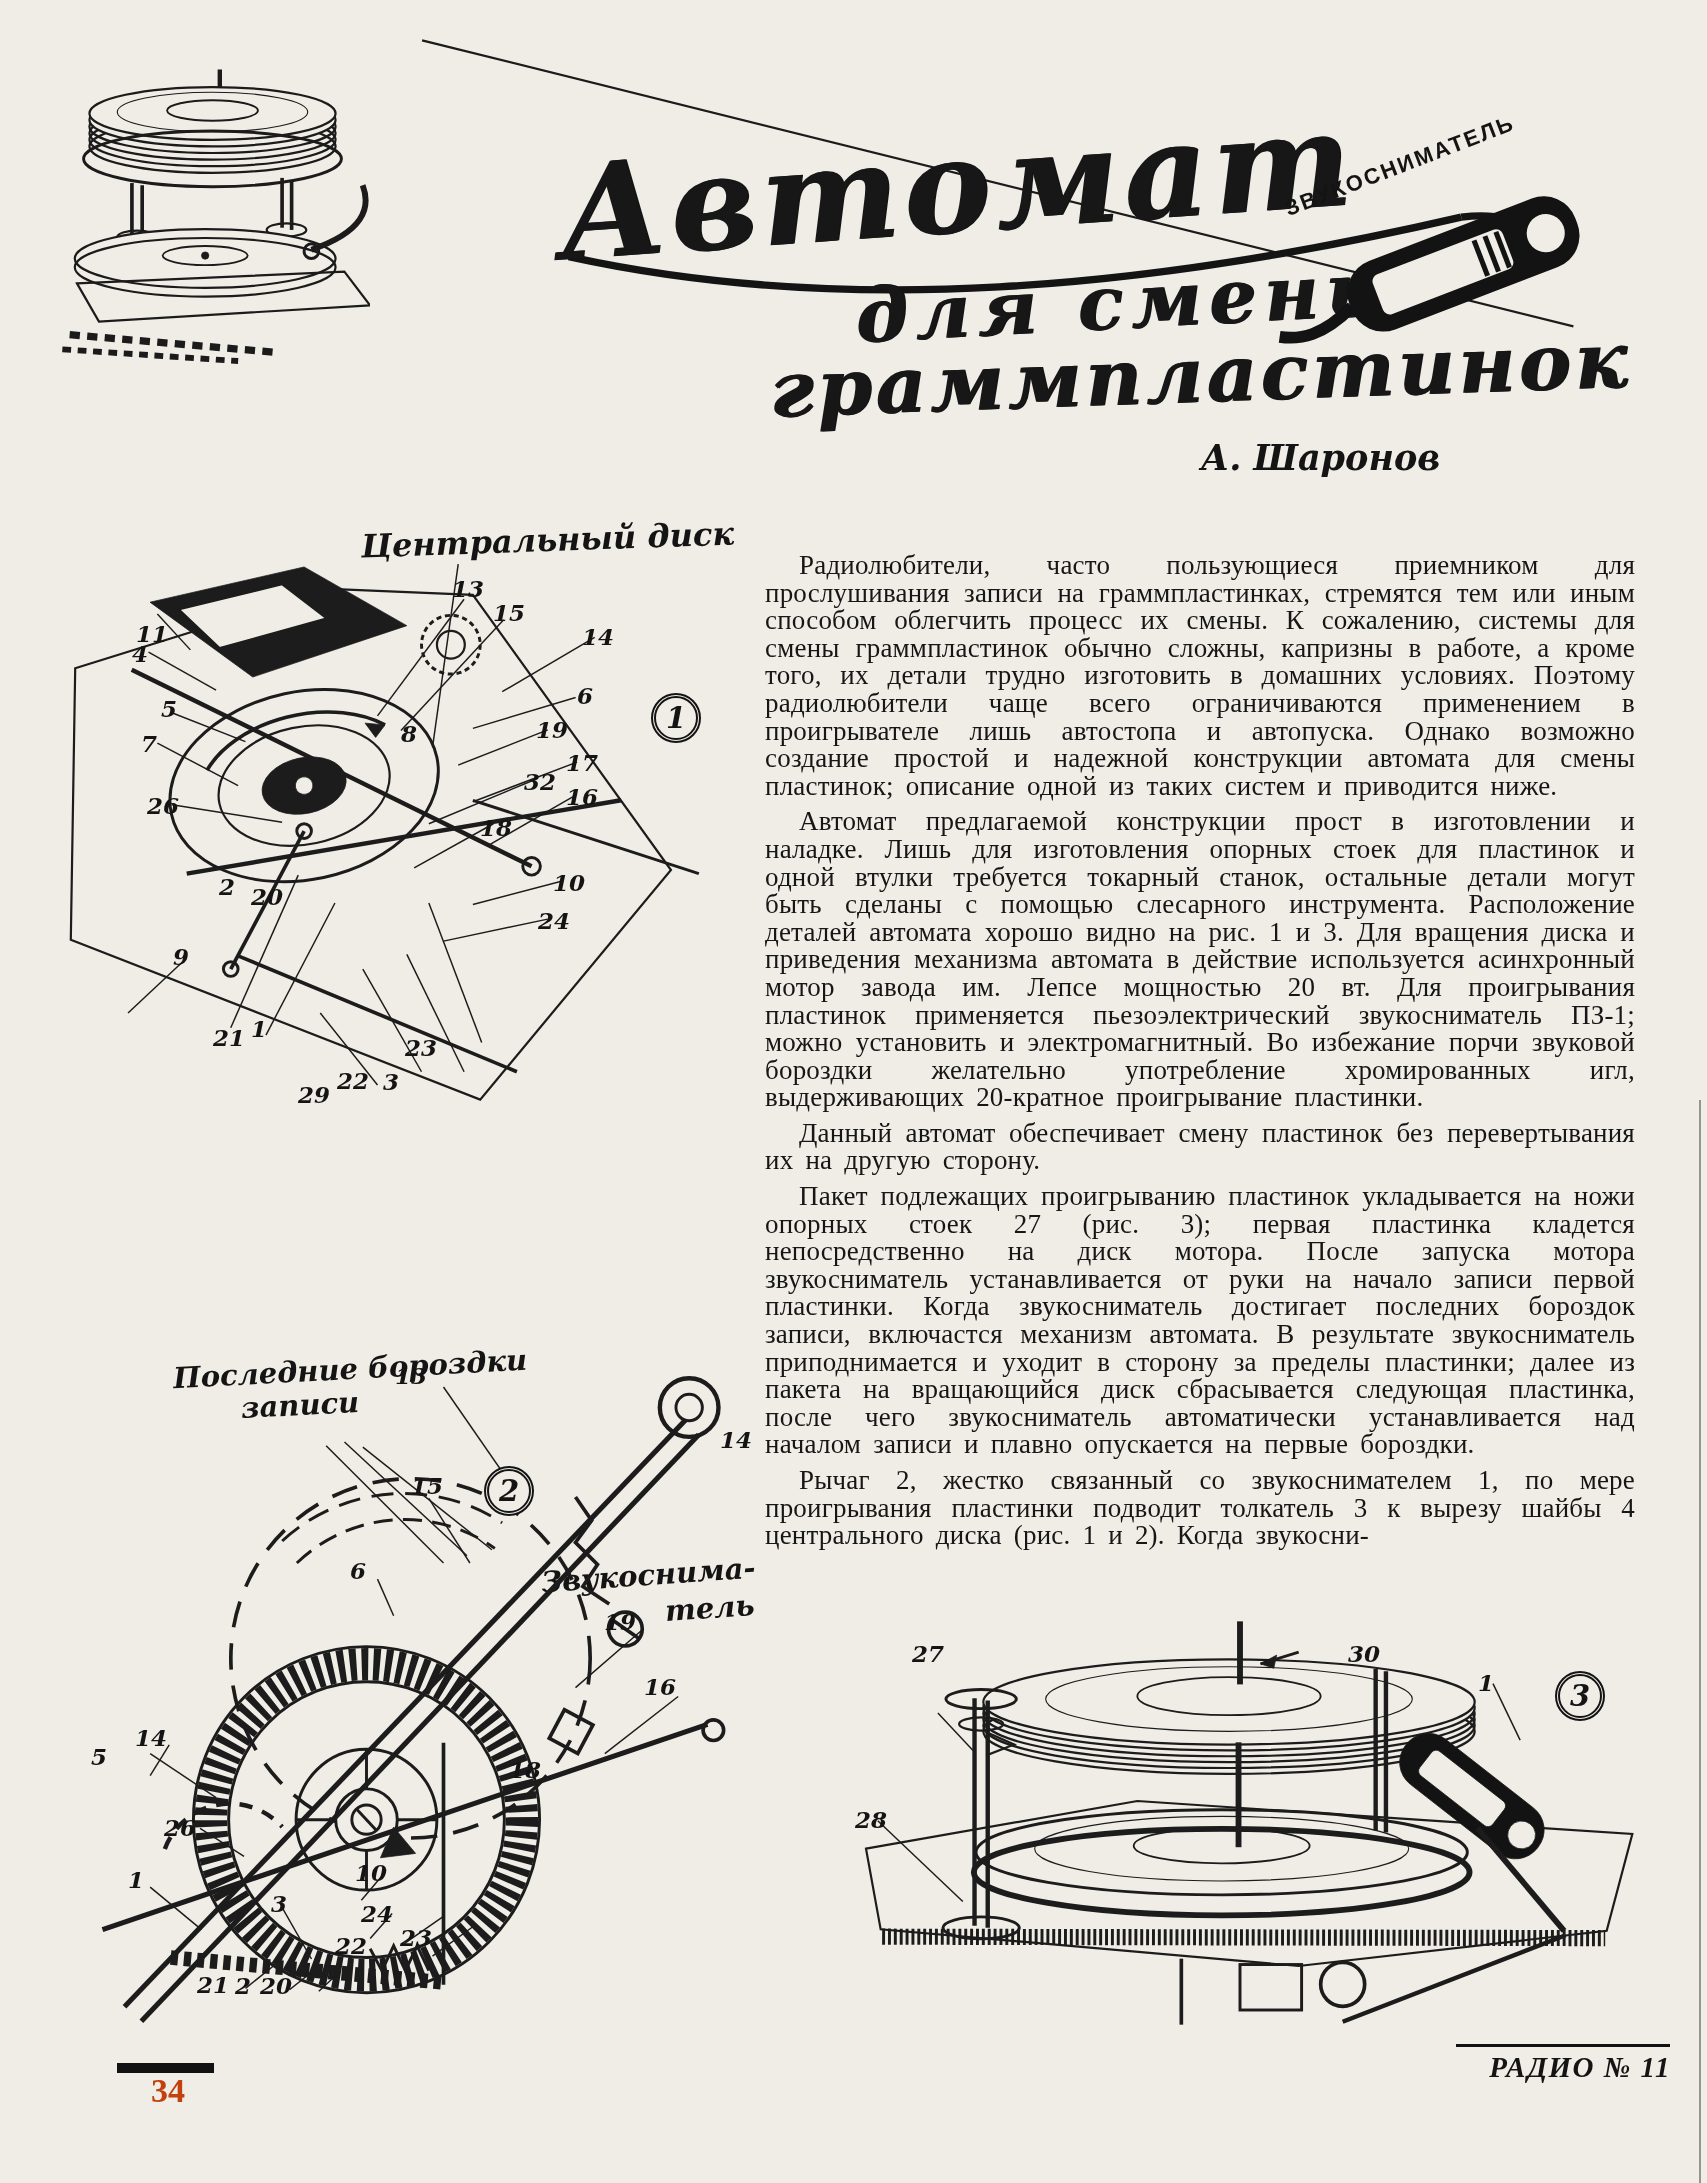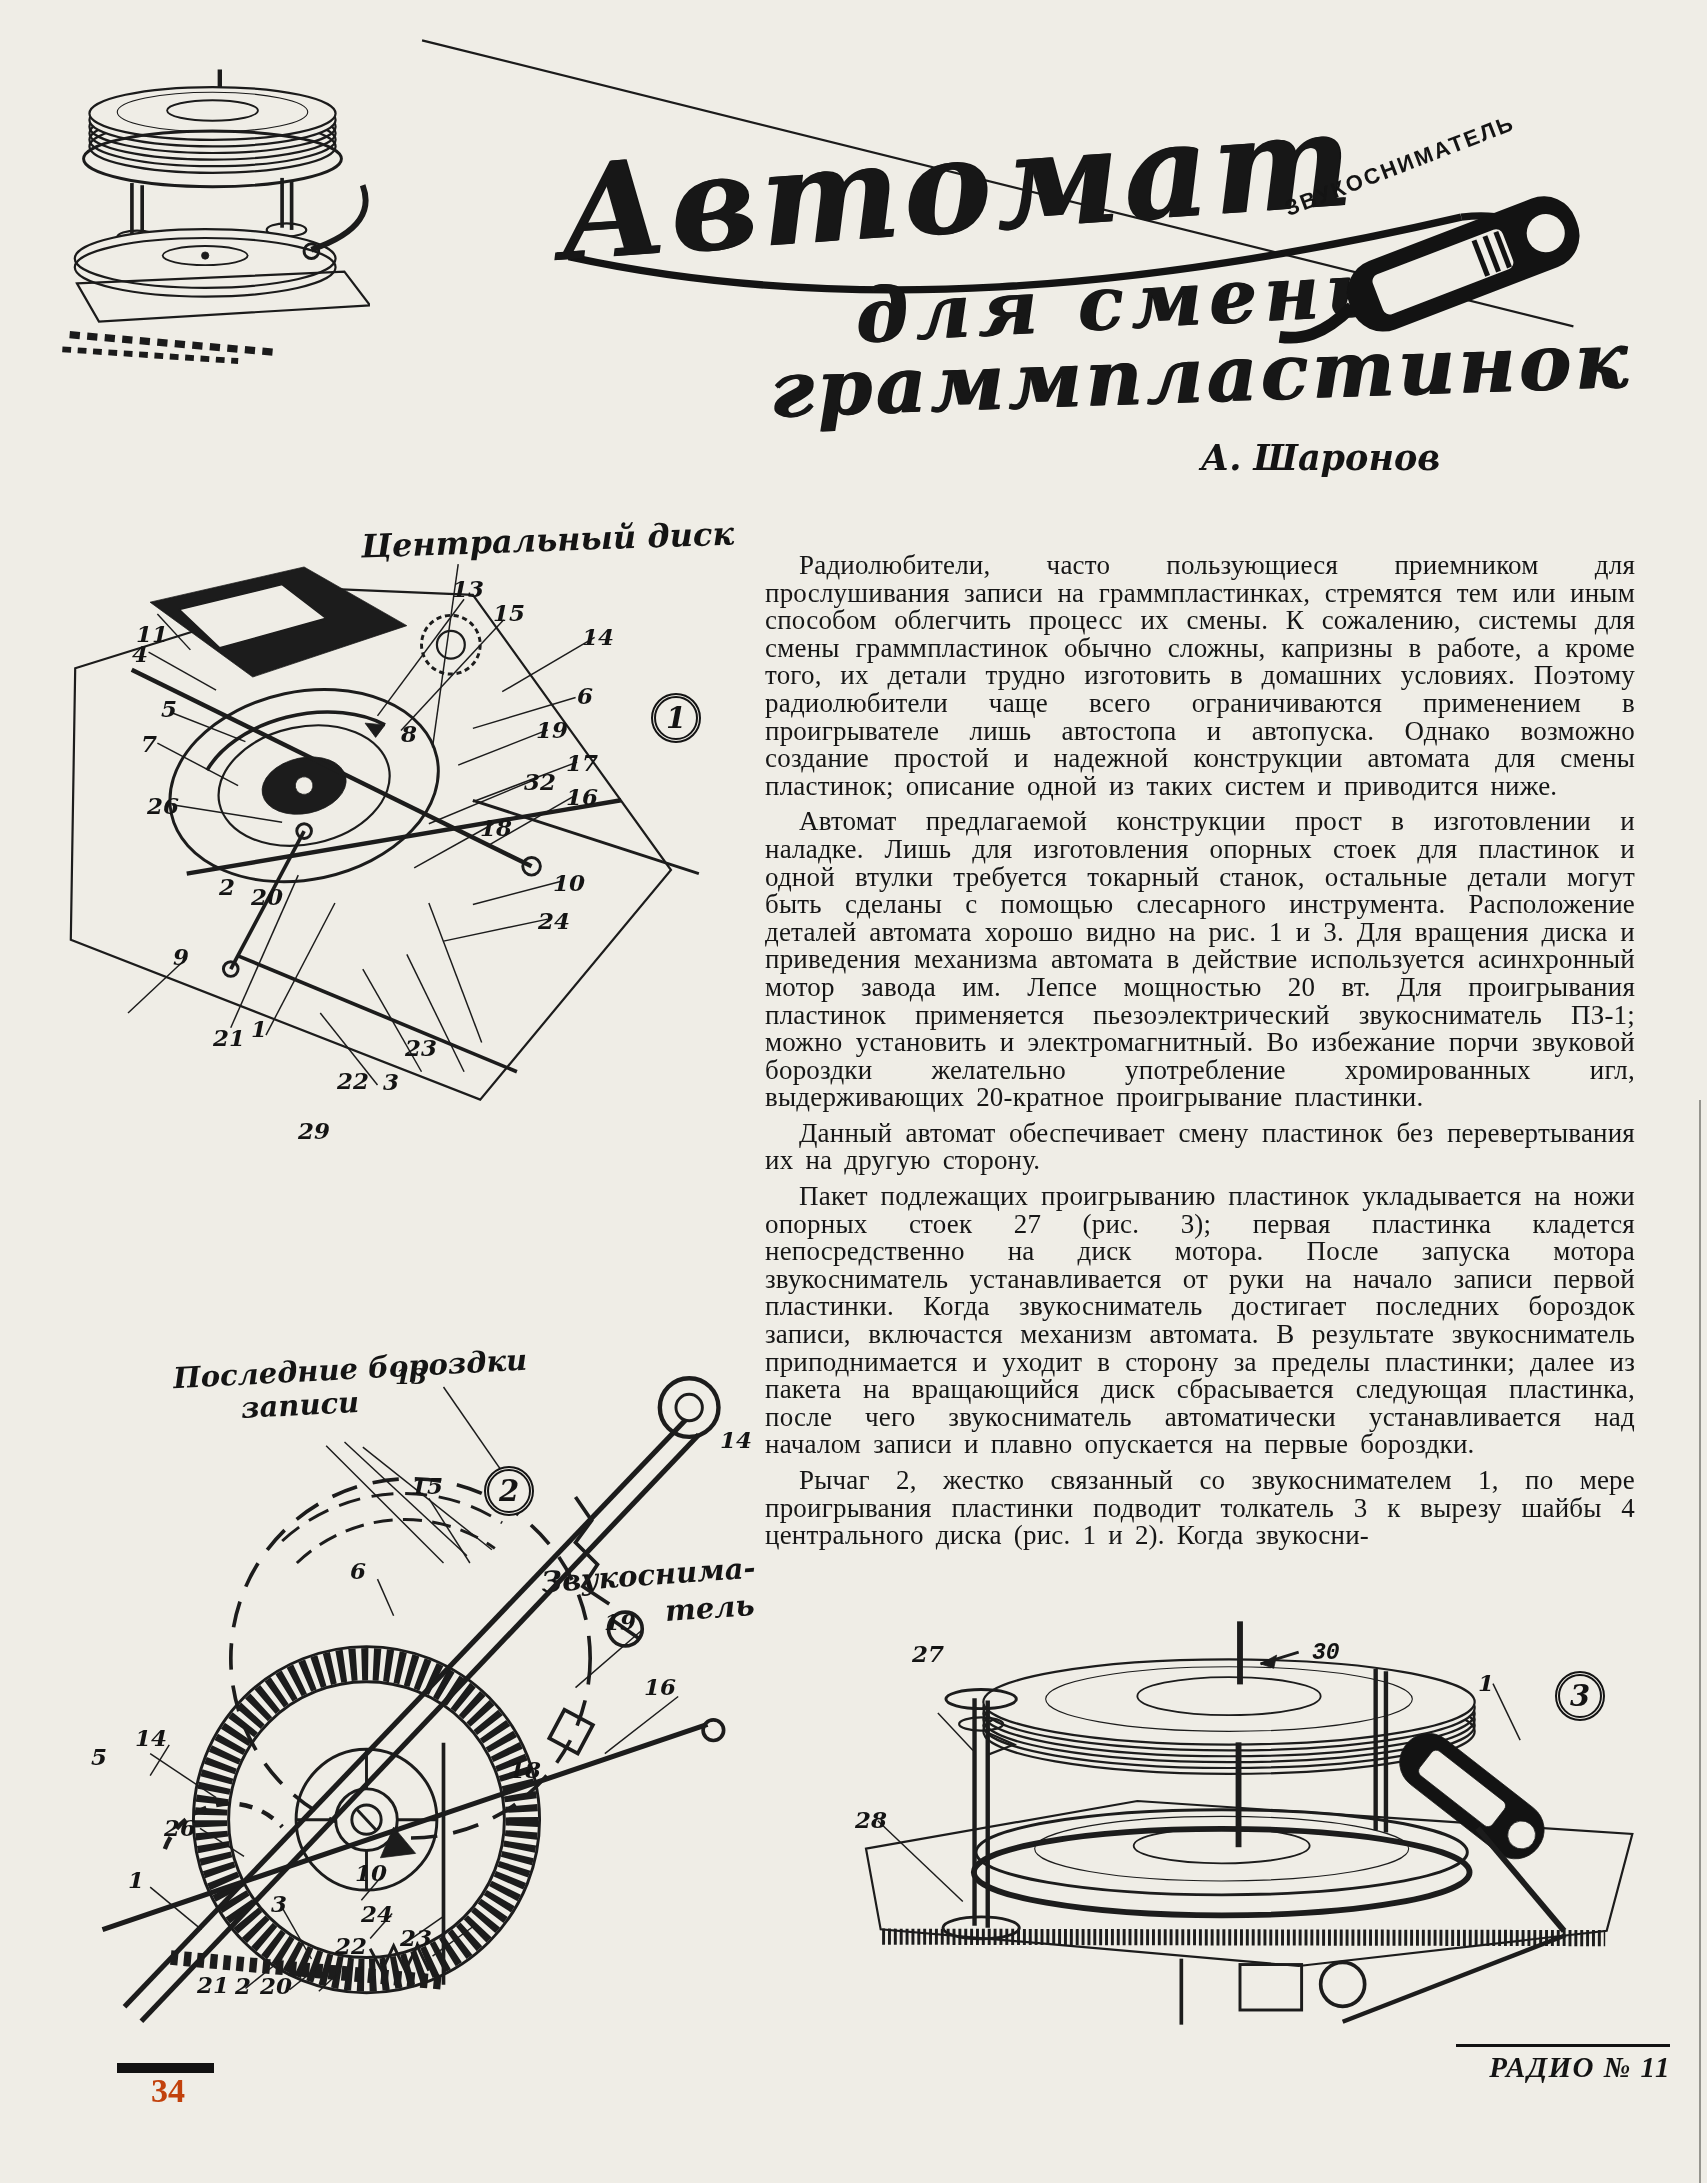--- a/index.html
+++ b/index.html
@@ -161,21 +161,21 @@
   <span class="co" style="left:136px;top:620px;">11</span>
   <span class="co" style="left:132px;top:640px;">4</span>
   <span class="co" style="left:161px;top:695px;">5</span>
   <span class="co" style="left:141px;top:730px;">7</span>
   <span class="co" style="left:147px;top:792px;">26</span>
   <span class="co" style="left:173px;top:943px;">9</span>
   <span class="co" style="left:219px;top:873px;">2</span>
   <span class="co" style="left:251px;top:883px;">20</span>
   <span class="co" style="left:213px;top:1024px;">21</span>
   <span class="co" style="left:251px;top:1015px;">1</span>
-  <span class="co" style="left:298px;top:1081px;margin-top:36px;">29</span>
+  <span class="co" style="left:298px;top:1081px;">29</span>
   <span class="co" style="left:337px;top:1067px;">22</span>
   <span class="co" style="left:383px;top:1068px;">3</span>
   <span class="co" style="left:405px;top:1034px;">23</span>
   <span class="co" style="left:401px;top:720px;">8</span>
   <span class="co" style="left:452px;top:575px;">13</span>
   <span class="co" style="left:493px;top:599px;">15</span>
   <span class="co" style="left:582px;top:623px;">14</span>
   <span class="co" style="left:577px;top:682px;">6</span>
   <span class="co" style="left:536px;top:716px;">19</span>
   <span class="co" style="left:566px;top:749px;">17</span>
@@ -316,21 +316,21 @@
       <rect x="560" y="478" width="84" height="62" stroke-width="4"></rect>
       <line x1="480" y1="470" x2="480" y2="560" stroke-width="5"></line>
       <g stroke-width="2">
         <line x1="148" y1="135" x2="196" y2="186"></line>
         <line x1="66" y1="282" x2="182" y2="392"></line>
         <line x1="905" y1="95" x2="942" y2="172"></line>
       </g>
     </g>
   </svg>
 
-  <span class="co" style="left:1312px;top:1640px;font-family:Liberation Mono, monospace;">30</span>
+  <span class="co" style="left:1348px;top:1640px;">30</span>
   <span class="co" style="left:912px;top:1640px;">27</span>
   <span class="co" style="left:855px;top:1806px;">28</span>
   <span class="co" style="left:1478px;top:1669px;">1</span>
   <div class="badge" style="left:1555px;top:1671px;">
     <span>3</span>
   </div>
 
   <div class="footer-bar"></div>
   <span class="page-num">34</span>
   <div class="journal-rule"></div>

